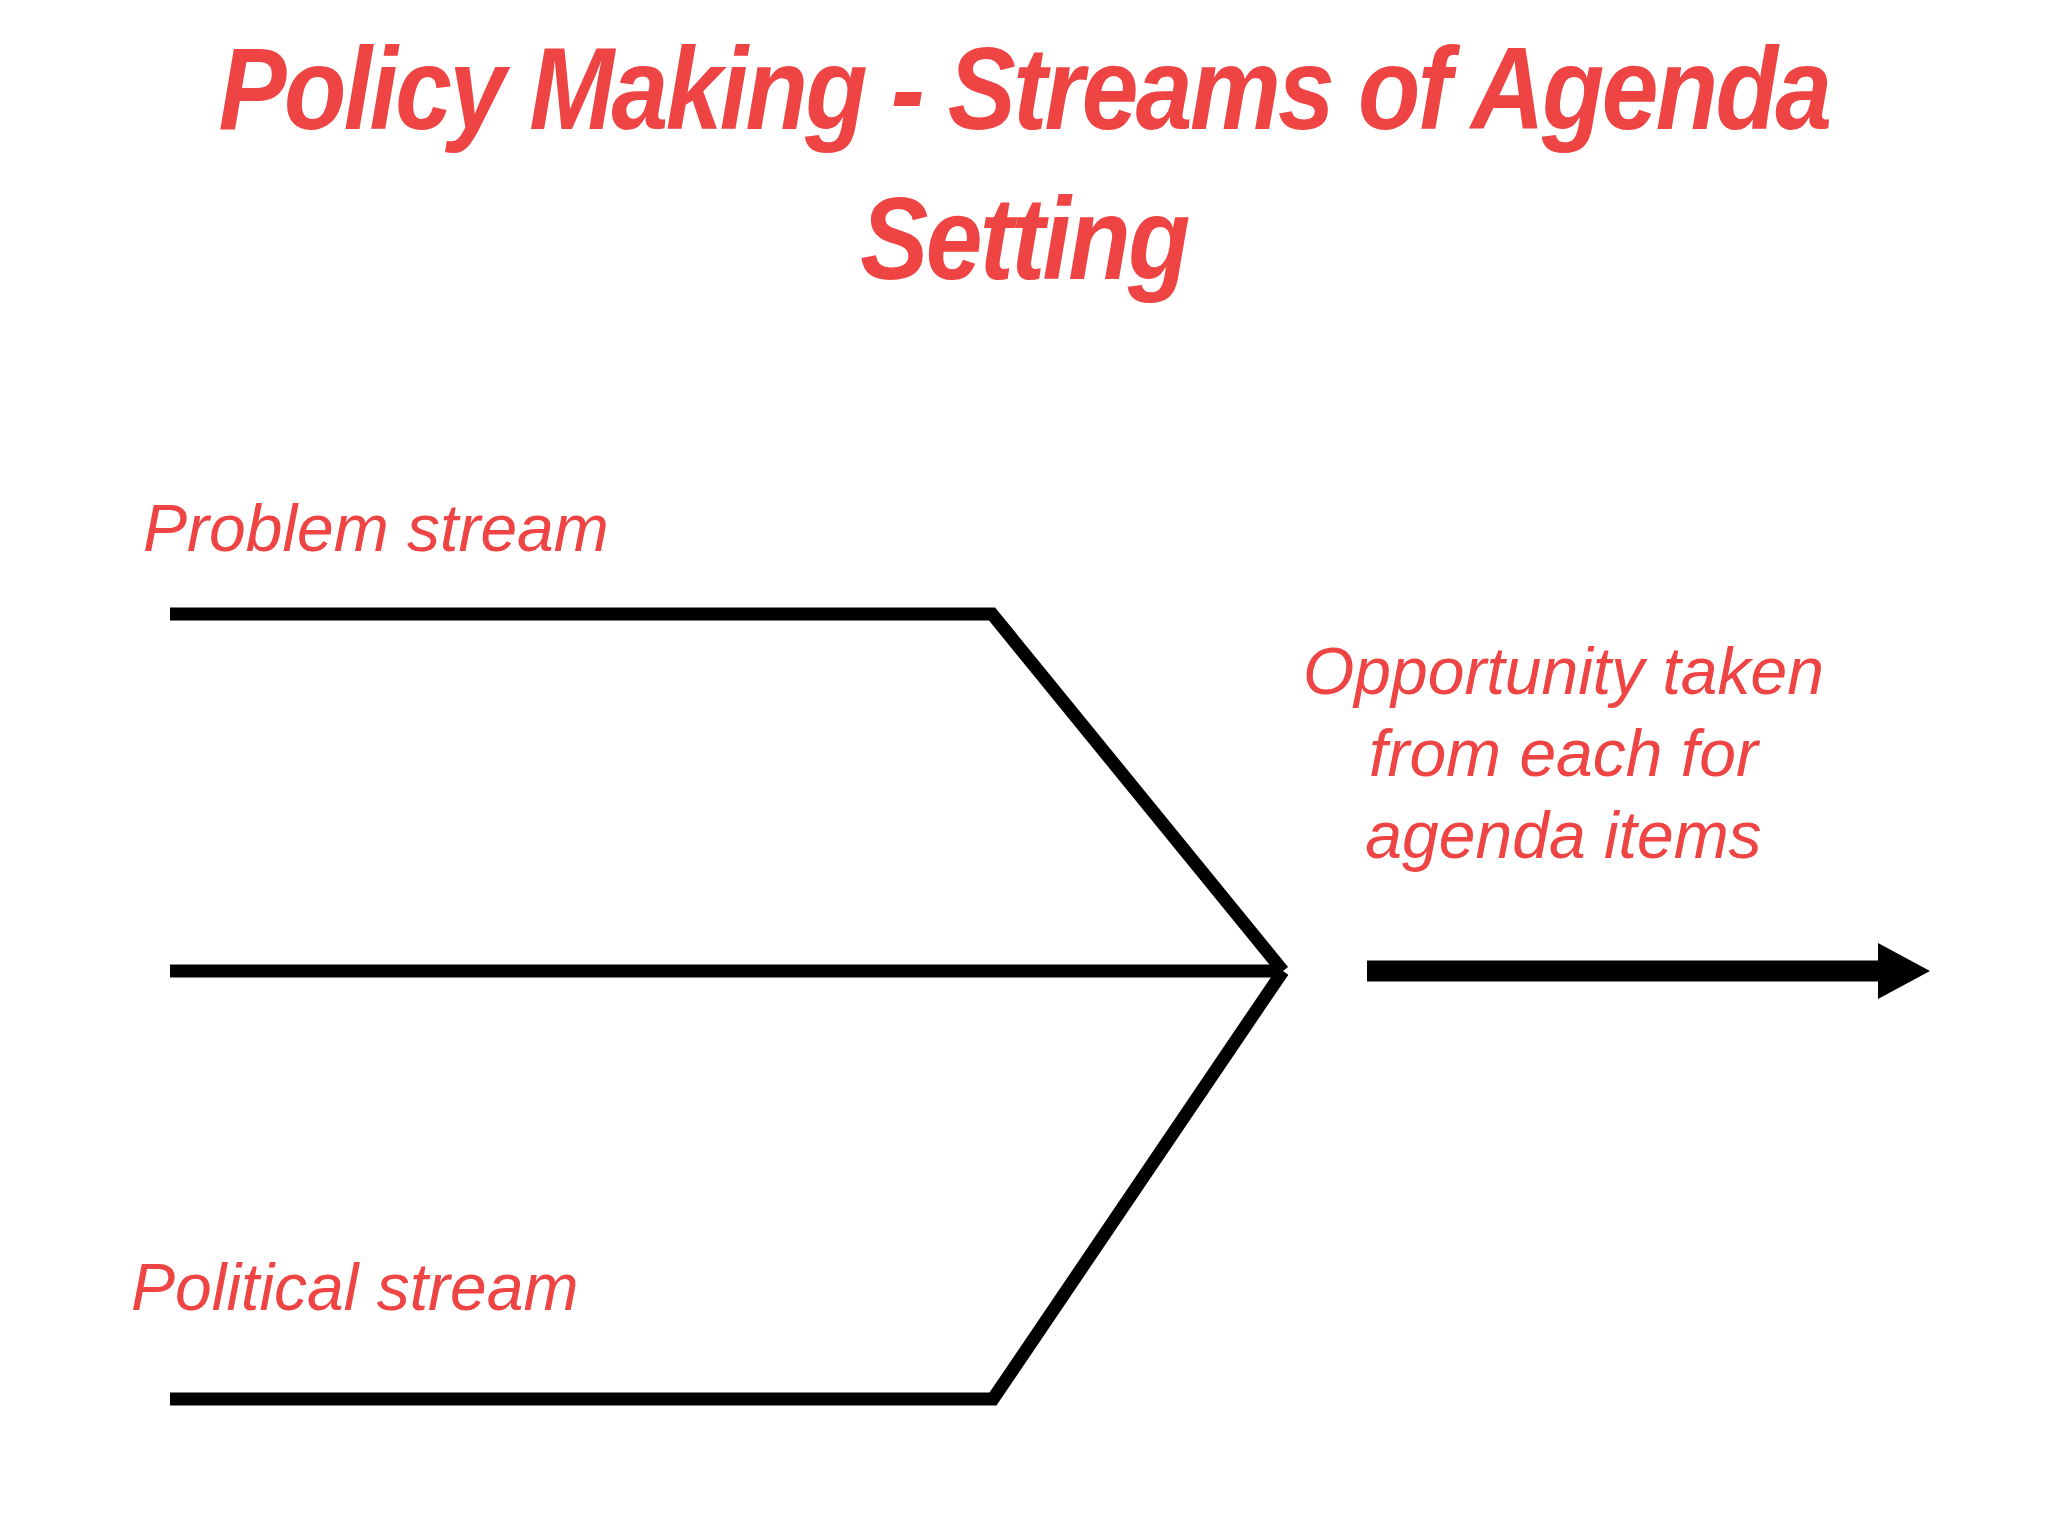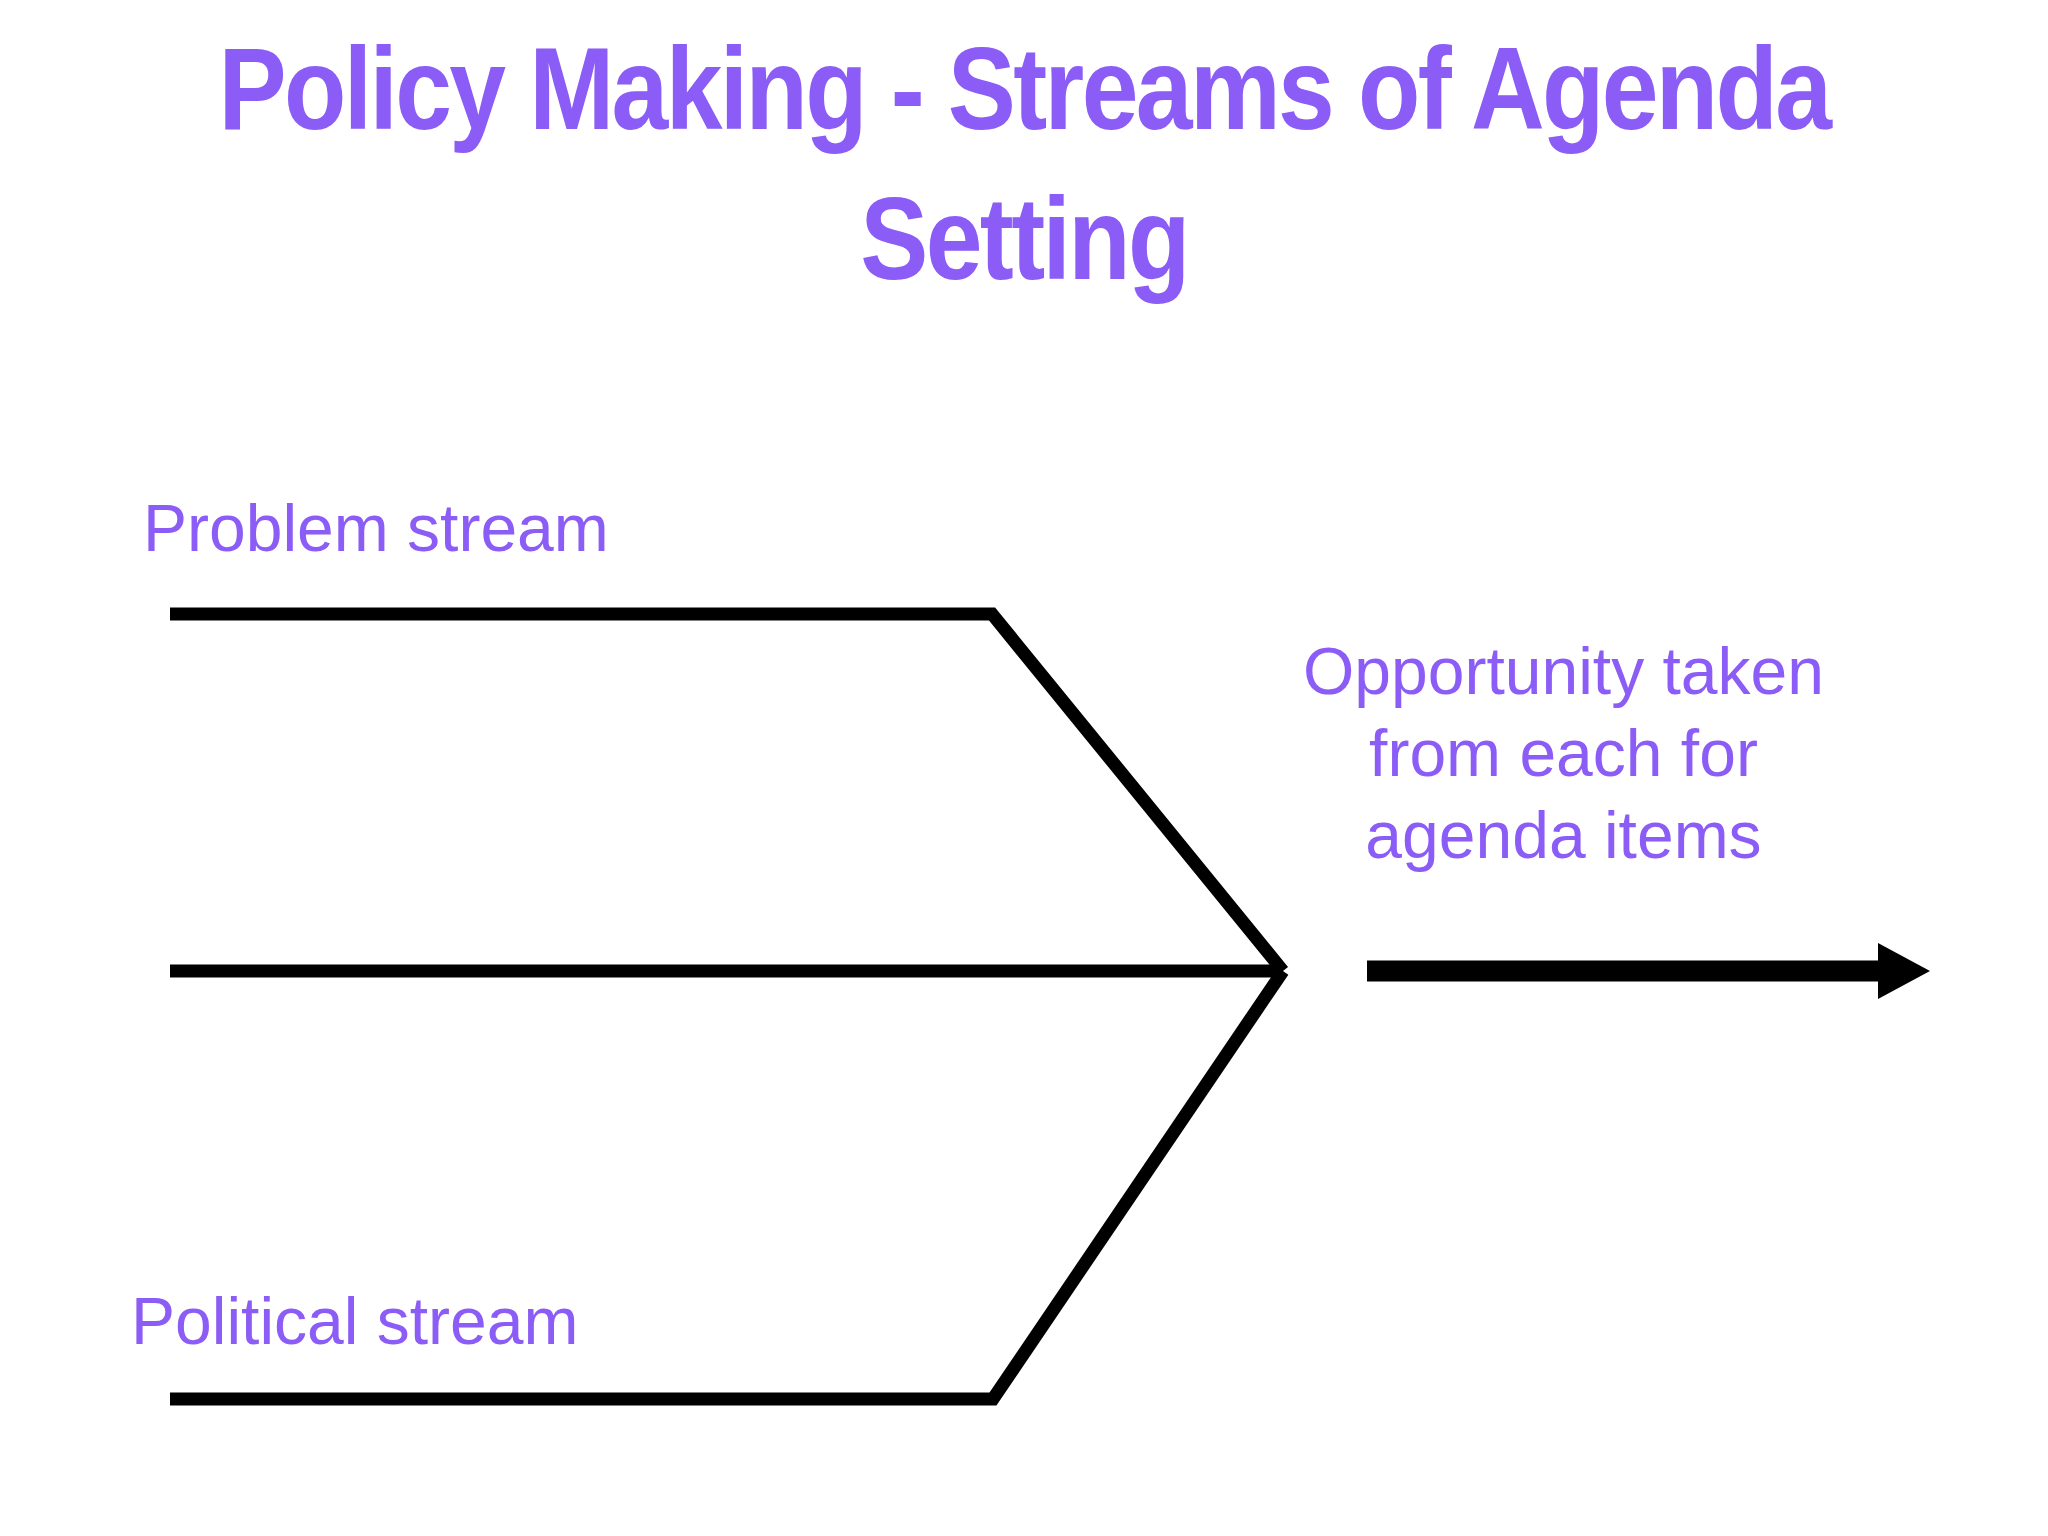--- a/index.html
+++ b/index.html
@@ -5,23 +5,24 @@
   html, body {
     margin: 0;
     padding: 0;
     background: #ffffff;
   }
   .slide {
     position: relative;
     width: 2048px;
     height: 1536px;
     background: #ffffff;
-    color: #8b5cf6;
+    color: #ef4444;
     font-family: "Liberation Sans", sans-serif;
     overflow: hidden;
+    font-style: italic;
   }
   .diagram-svg {
     position: absolute;
     top: 0;
     left: 0;
     width: 2048px;
     height: 1536px;
   }
   .title {
     position: absolute;
@@ -41,21 +42,21 @@
     display: block;
   }
   .stream-label {
     position: absolute;
     font-size: 66px;
     line-height: 76px;
     white-space: nowrap;
   }
   .label-problem   { left: 143px; top: 490px; text-align: center; }
   .label-policy    { left: 143px; top: 822px; }
-  .label-political { left: 131px; top: 1249px; margin-top: 34px; }
+  .label-political { left: 131px; top: 1249px; }
   .annotation {
     position: absolute;
     left: 1303px;
     top: 630px;
     font-size: 66px;
     line-height: 82px;
   }
   .annotation-line {
     display: block;
     white-space: nowrap;

